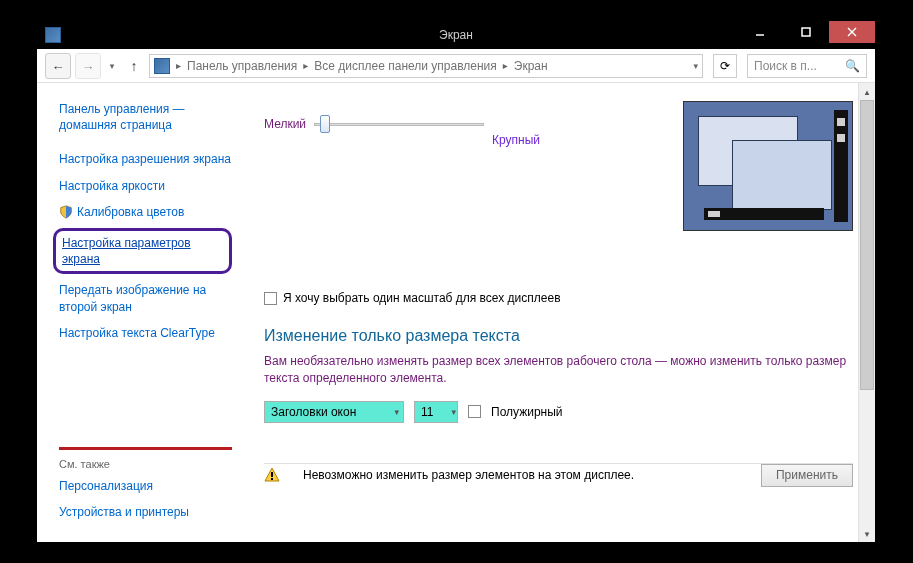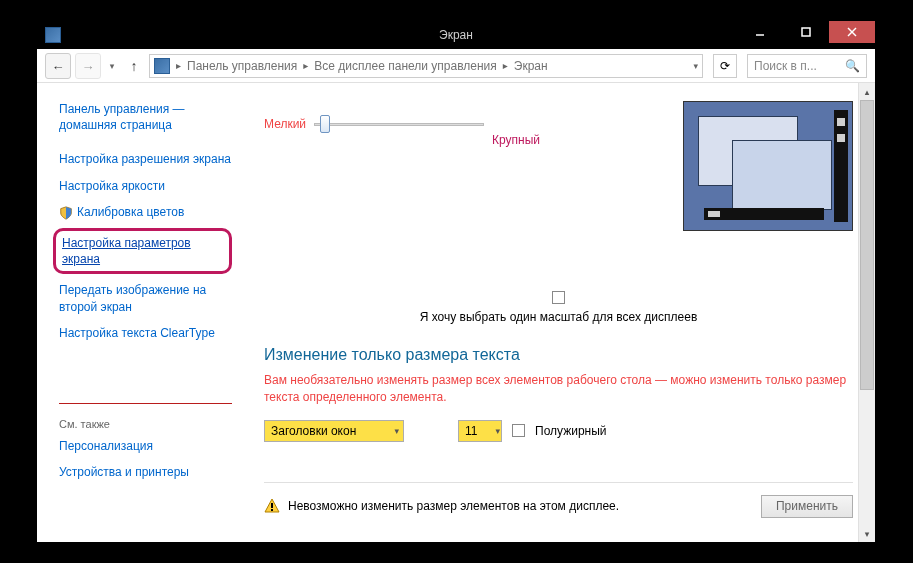--- a/index.html
+++ b/index.html
@@ -26,59 +26,59 @@
 .addr-tail { margin-left: auto; display:flex; gap:4px; align-items:center; }
 .addr-refresh { width: 24px; height: 24px; border:1px solid #ccc; display:flex; align-items:center; justify-content:center; margin-left:6px; }
 .searchbox { width: 120px; height: 24px; border: 1px solid #ccc; display: flex; align-items: center; padding: 0 6px; color: #888; margin-left:6px; }
 .searchbox span { white-space: nowrap; overflow: hidden; text-overflow: ellipsis; }
 .search-icon { margin-left:auto; }
 
 .content { display: flex; height: calc(100% - 62px); }
 .sidebar { width: 205px; padding: 18px 10px 10px 22px; overflow: hidden; }
 .sidebar-link { color: #0066cc; font-size: 12px; margin-bottom: 10px; display: block; line-height: 1.35; }
 .sidebar-home { margin-bottom: 18px; }
-.sidebar-item { display:flex; align-items:flex-end; gap:4px; margin-bottom:8px; }
+.sidebar-item { display:flex; align-items:center; gap:4px; margin-bottom:8px; }
 .shield-icon { width:14px; height:14px; margin-top:1px; flex-shrink:0; }
-.highlighted-item { border: 3px solid #be185d; border-radius: 10px; padding: 4px 10px 4px 6px; margin-left:-6px; margin-bottom:8px; display:inline-block; }
+.highlighted-item { border: 3px solid #4c1d95; border-radius: 10px; padding: 4px 10px 4px 6px; margin-left:-6px; margin-bottom:8px; display:inline-block; }
 .highlighted-item .sidebar-link { text-decoration: underline; color: #0645ad; margin-bottom:0; }
-.see-also { margin-top: 62px; border-top: 1px solid #b91c1c; padding-top: 14px; }
+.see-also { margin-top: 106px; border-top: 3px solid #b91c1c; padding-top: 8px; }
 .see-also-title { color: #666; font-size: 11px; margin-bottom: 8px; }
 
 .main { flex: 1; padding: 18px 22px 10px 22px; position: relative; overflow:hidden; }
 .scale-row { display: flex; align-items: flex-start; gap: 14px; }
 .scale-labels { display:flex; align-items:center; gap:8px; }
-.scale-small { color:#ef4444; }
-.scale-large { color:#be185d;margin-top:32px; }
+.scale-small { color:#701a75; }
+.scale-large { color:#6d28d9;margin-top:32px; }
 .slider { width:170px; height:18px; position:relative; }
 .slider-track { position:absolute; top:8px; left:0; right:0; height:3px; background:#ddd; border:1px solid #bbb; }
 .slider-thumb { position:absolute; left:6px; top:0; width:10px; height:18px; background:linear-gradient(#fff,#dbe7f5); border:1px solid #6f95c2; border-radius:2px; }
 .monitor-preview { margin-left:auto; width:170px; height:130px; background:#5a74a8; border:1px solid #333; position:relative; padding:10px; }
 .mp-win { position:absolute; background:#d9e0ef; border:1px solid #2a3a55; }
 .mp-w1 { left:14px; top:14px; width:100px; height:70px; }
 .mp-w2 { left:48px; top:38px; width:100px; height:70px; background:#c8d4ea; }
 .mp-strip { position:absolute; right:4px; top:8px; bottom:8px; width:14px; background:#111; }
 .mp-strip::before,.mp-strip::after{content:"";position:absolute;left:3px;width:8px;height:8px;background:#d0d0d0;}
 .mp-strip::before{top:8px;} .mp-strip::after{top:24px;}
 .mp-bar { position:absolute; left:20px; bottom:10px; width:120px; height:12px; background:#111; }
 .mp-bar::before{content:"";position:absolute;left:4px;top:3px;width:12px;height:6px;background:#d0d0d0;}
 
-.checkbox-row { margin-top: 60px; display:flex; align-items:center; gap:6px;flex-direction:column; }
+.checkbox-row { margin-top: 60px; display:flex; align-items:center; gap:6px; }
 .chk { width:13px; height:13px; border:1px solid #888; background:#fff; }
 
 .section-title { color:#126798; font-size:16px; margin-top:22px; margin-bottom:8px; }
-.section-desc { color:#ef4444; font-size:12px; line-height:1.4; margin-bottom:14px; }
+.section-desc { color:#701a75; font-size:12px; line-height:1.4; margin-bottom:14px; }
 
 .controls-row { display:flex; align-items:center; gap:10px; }
-.dropdown { height:22px; border:1px solid #adadad; background:#fde047; display:flex; align-items:center; padding:0 4px 0 6px; gap:18px; }
+.dropdown { height:22px; border:1px solid #adadad; background:#5eead4; display:flex; align-items:center; padding:0 4px 0 6px; gap:18px; }
 .dd-arrow { font-size:9px; color:#555; }
 .dd-wide { width:140px; justify-content:space-between; }
-.dd-narrow { width:44px; justify-content:space-between;margin-left:44px; }
+.dd-narrow { width:44px; justify-content:space-between; }
 
 .sep-line { border-top:1px solid #e0e0e0; margin-top:40px; }
-.footer-row { display:flex; align-items:center; margin-top:12px; gap:8px; }
+.footer-row { display:flex; align-items:center; gap:23px; }
 .warn-icon { width:16px; height:16px; }
 .apply-btn { margin-left:auto; height:23px; padding:0 14px; border:1px solid #adadad; background:linear-gradient(#f5f5f5,#e5e5e5); color:#666; font-size:12px; }
 
 .scrollbar-v { position:absolute; right:0; top:62px; bottom:0; width:17px; background:#f0f0f0; border-left:1px solid #e0e0e0; }
 .sb-btn { height:17px; background:#f0f0f0; display:flex; align-items:center; justify-content:center; font-size:9px; color:#555; }
 .sb-thumb { position:absolute; top:17px; left:1px; right:1px; height:290px; background:#cdcdcd; border:1px solid #b8b8b8; }
 </style>
 </head>
 <body>
 

